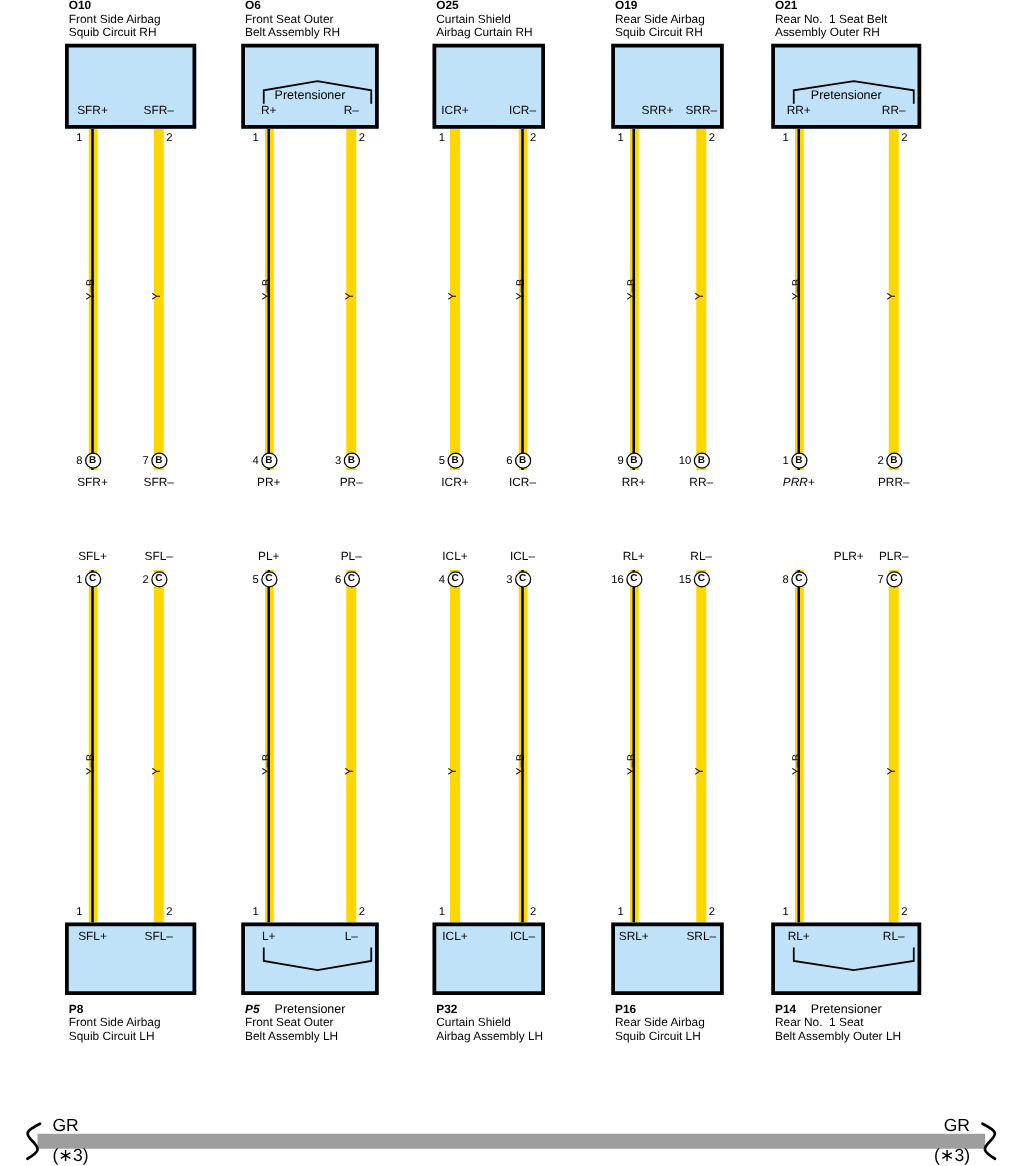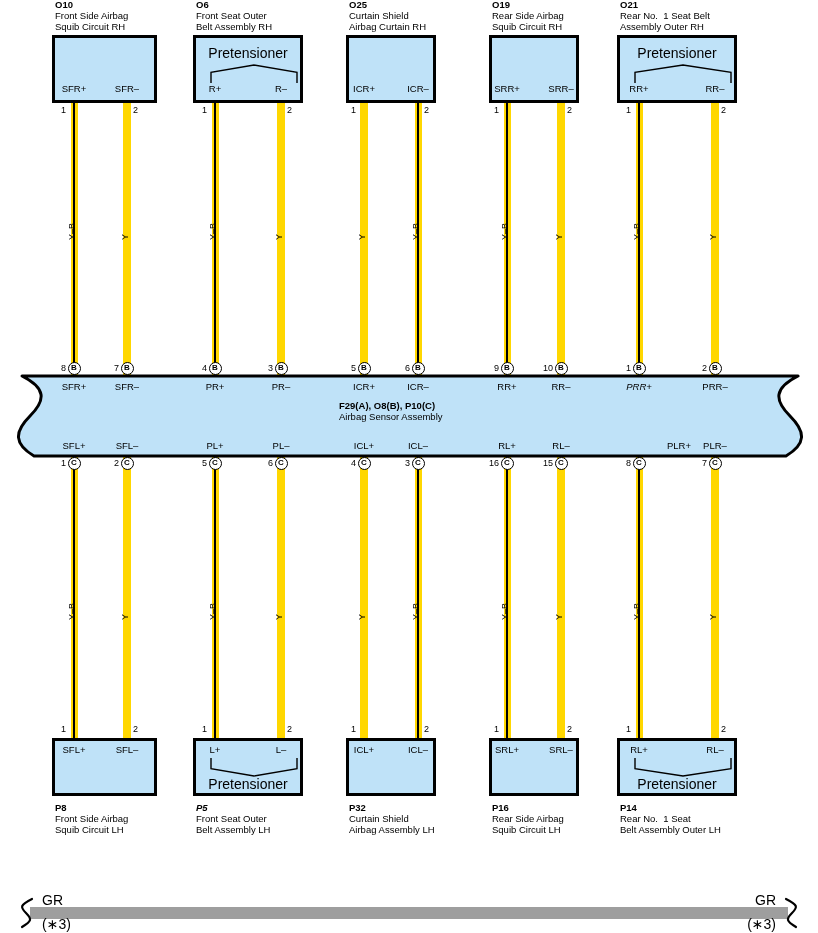--- a/index.html
+++ b/index.html
@@ -49,22 +49,23 @@
   .pinnum{
     position:absolute;
     font-size:9px;
     color:#000;
     white-space:nowrap;
   }
 
   
   .pret{position:absolute;}
   .pret-label{
-    position:absolute;font-size:14px;color:#000;white-space:nowrap;
+    position:absolute;font-size:10px;color:#000;white-space:nowrap;
     transform:translateX(-50%);
+    margin-top:26px;
   }
 
   
   .wire{position:absolute;}
   .wire-y{background:#ffd700;}
   .wire-yb{
     background:#ffd700;
   }
   .wire-yb::after{
     content:"";
@@ -203,21 +204,21 @@
       <div class="t cap-ln" style="left:349px;top:21px;">Airbag Curtain RH</div>
       <div class="conn" style="left:346px;top:738px;width:90px;height:58px;"></div>
       <div class="pinlabel" style="left:364px;top:744px;">ICL+</div>
       <div class="pinnum" style="left:351px;top:724px;">1</div>
       <div class="pinlabel" style="left:418px;top:744px;">ICL–</div>
       <div class="pinnum" style="left:424px;top:724px;">2</div>
       <div class="t cap-id" style="left:349px;top:802px;">P32</div>
       <div class="t cap-ln" style="left:349px;top:813px;">Curtain Shield</div>
       <div class="t cap-ln" style="left:349px;top:824px;">Airbag Assembly LH</div>
       <div class="conn" style="left:489px;top:35px;width:90px;height:68px;"></div>
-      <div class="pinlabel" style="left:507px;top:83px;text-align:right;">SRR+</div>
+      <div class="pinlabel" style="left:526px;top:83px;text-align:right;">SRR+</div>
       <div class="pinnum" style="left:494px;top:105px;">1</div>
       <div class="pinlabel" style="left:561px;top:83px;">SRR–</div>
       <div class="pinnum" style="left:567px;top:105px;">2</div>
       <div class="t cap-id" style="left:492px;top:-1px;">O19</div>
       <div class="t cap-ln" style="left:492px;top:10px;">Rear Side Airbag</div>
       <div class="t cap-ln" style="left:492px;top:21px;">Squib Circuit RH</div>
       <div class="conn" style="left:489px;top:738px;width:90px;height:58px;"></div>
       <div class="pinlabel" style="left:507px;top:744px;">SRL+</div>
       <div class="pinnum" style="left:494px;top:724px;">1</div>
       <div class="pinlabel" style="left:561px;top:744px;">SRL–</div>
@@ -248,33 +249,20 @@
         <svg width="100" height="22" viewBox="0 0 100 22" style="position:absolute;left:0;top:0;overflow:visible;">
           <path d="M 2 2 L 2 12.76 L 50 20 L 98 12.76 L 98 2" fill="none" stroke="#000" stroke-width="1.4"></path>
         </svg>
       </div>
       <div class="pret-label" style="left:677px;top:776px;">Pretensioner</div>
       <div class="t cap-id" style="left:620px;top:802px;">P14</div>
       <div class="t cap-ln" style="left:620px;top:813px;">Rear No.  1 Seat</div>
       <div class="t cap-ln" style="left:620px;top:824px;">Belt Assembly Outer LH</div>
     </div>
 
-  <div id="ecu-wrap">
-    <svg width="818" height="84" viewBox="0 0 818 84" style="position:absolute;left:0;top:0;">
-      <path d="M 22 2
-               C 46 14, 46 26, 30 42
-               C 14 58, 14 70, 34 82
-               L 786 82
-               C 806 70, 806 58, 790 42
-               C 774 26, 774 14, 798 2
-               Z" fill="#bfe2f8" stroke="#000" stroke-width="3" stroke-linejoin="round"></path>
-    </svg>
-    <div class="ecu-title" id="ecu-id" style="left:339px;top:26px;font-weight:bold;">F29(A), O8(B), P10(C)</div>
-    <div class="ecu-title" id="ecu-name" style="left:339px;top:37px;">Airbag Sensor Assembly</div>
-  </div>
 
   <div class="abs" id="layer-pins" style="left:0;top:0;width:818px;height:933px;">
       <div class="pincirc" style="left:67.5px;top:362px;">B</div>
       <div class="pinnum" style="left:52px;top:363px;text-align:right;width:14px;">8</div>
       <div class="pinlabel" style="left:74px;top:381px;">SFR+</div>
       <div class="pincirc" style="left:120.5px;top:362px;">B</div>
       <div class="pinnum" style="left:105px;top:363px;text-align:right;width:14px;">7</div>
       <div class="pinlabel" style="left:127px;top:381px;">SFR–</div>
       <div class="pincirc" style="left:67.5px;top:457px;">C</div>
       <div class="pinnum" style="left:52px;top:458px;text-align:right;width:14px;">1</div>

